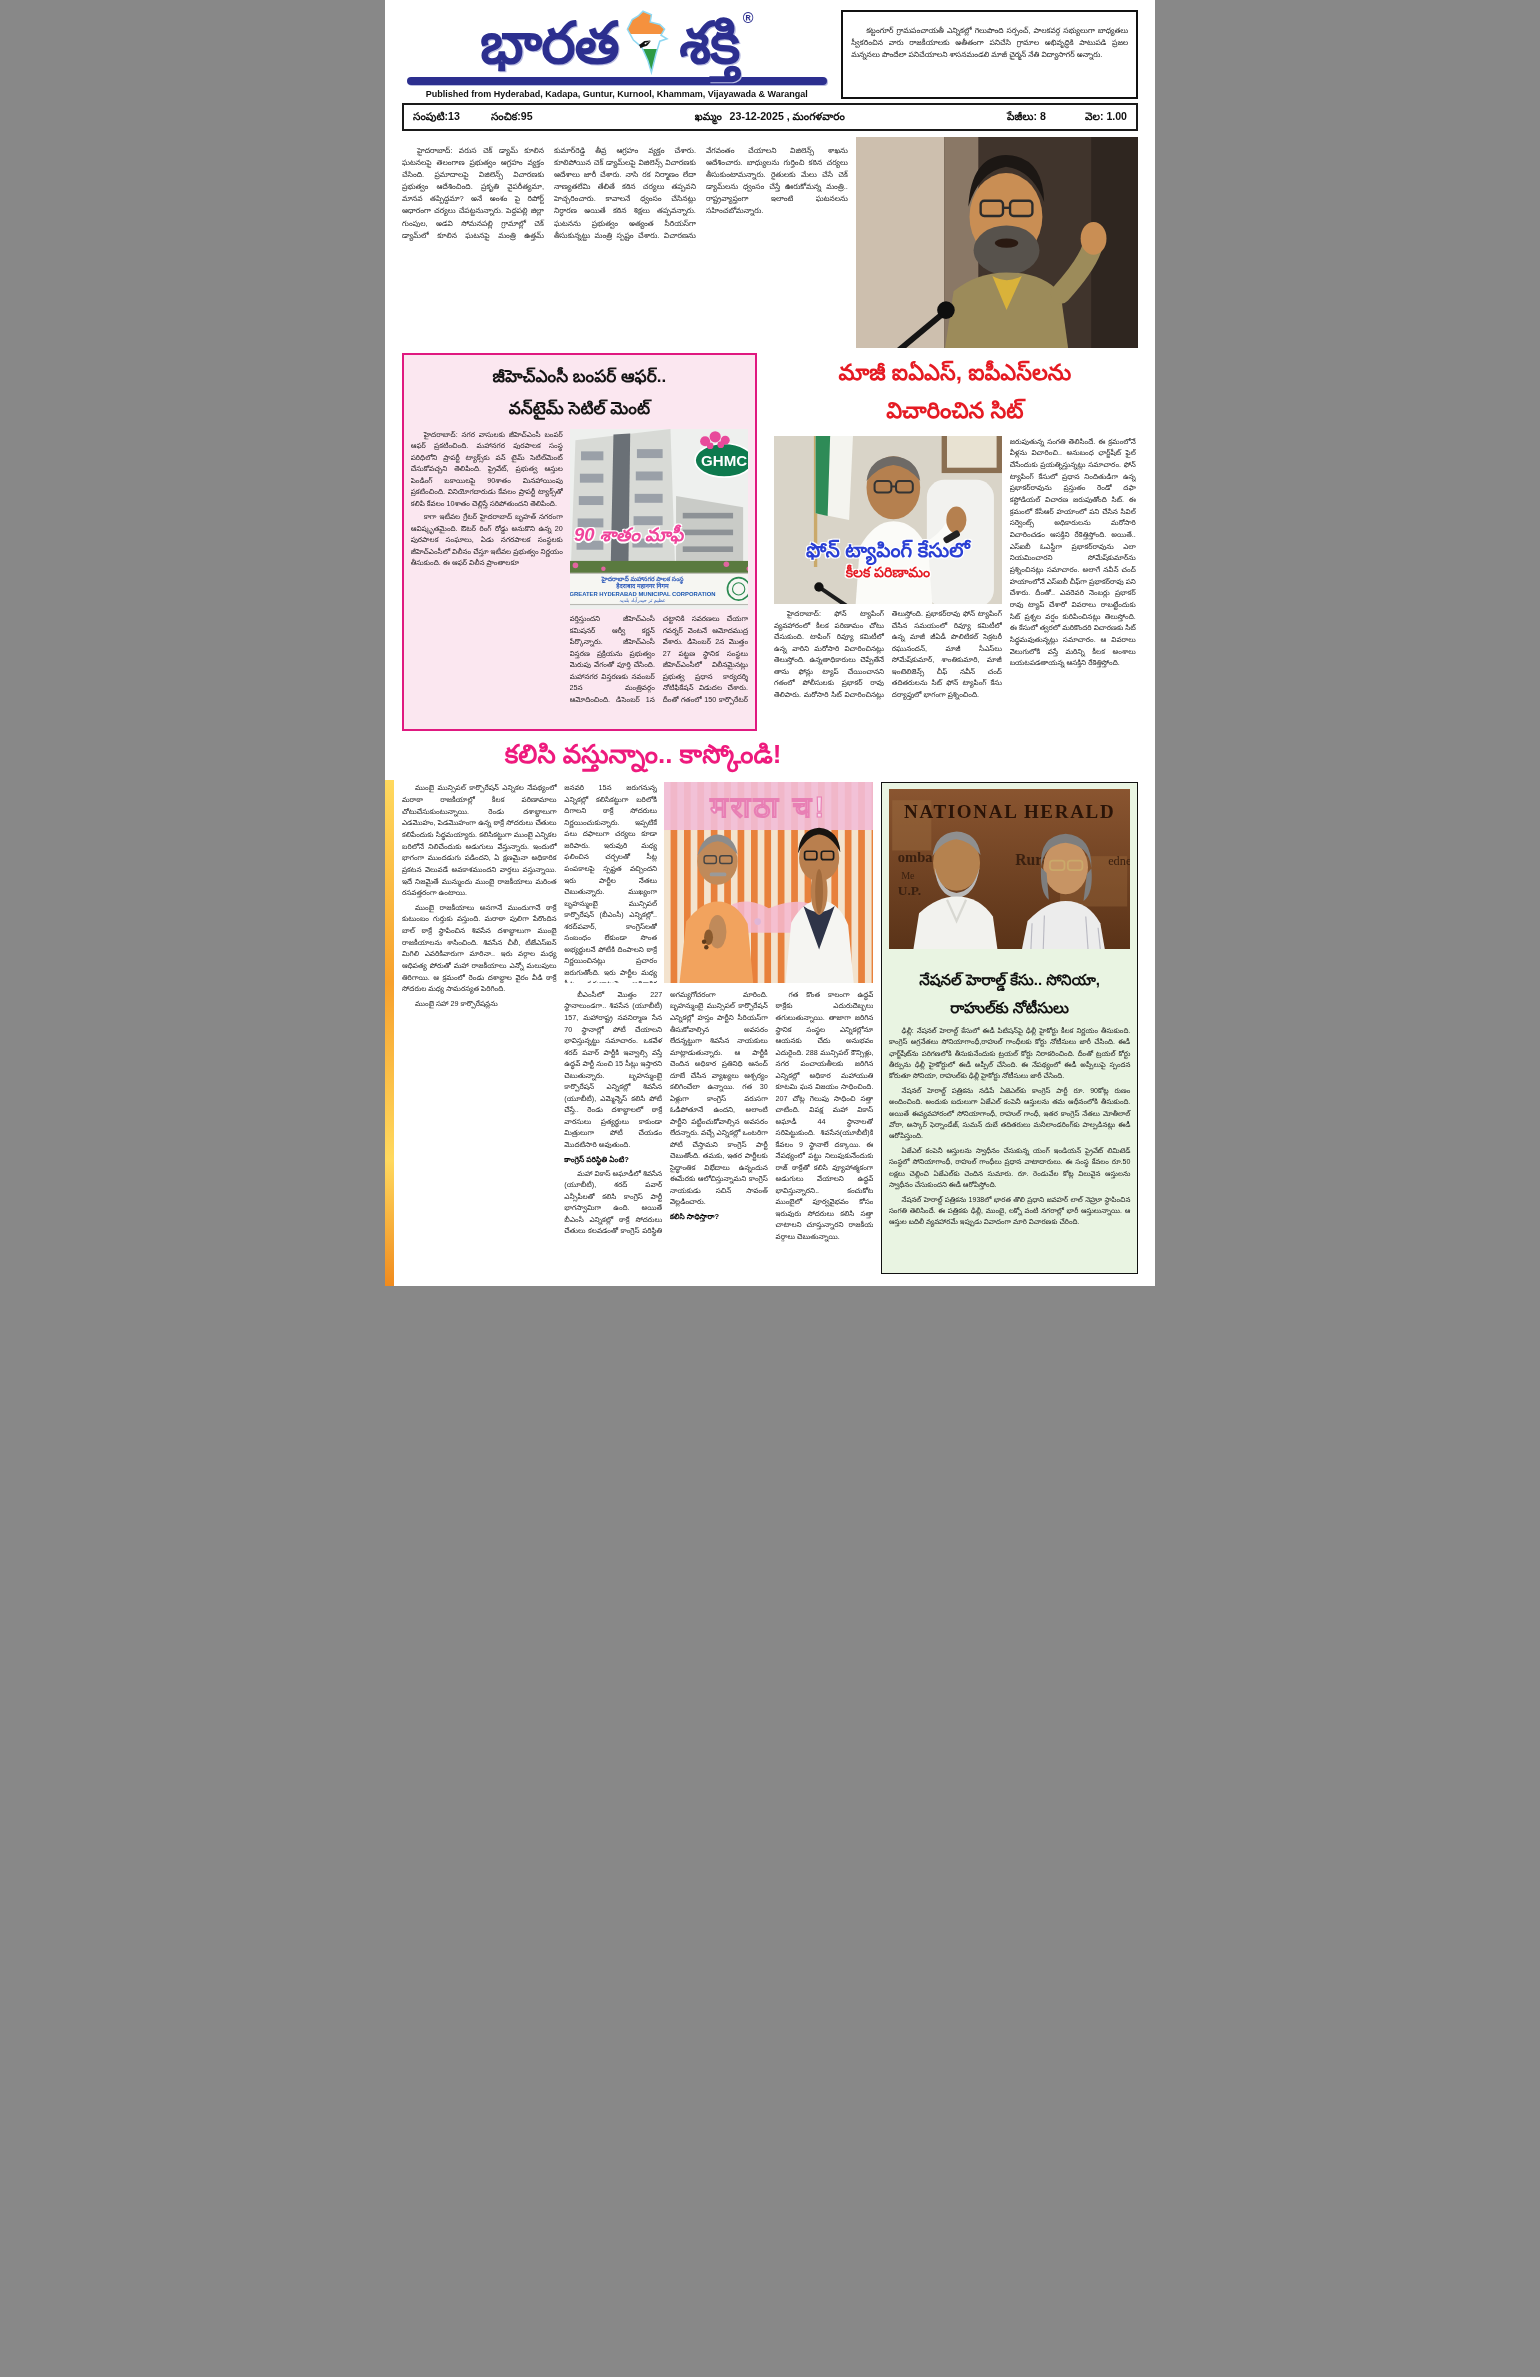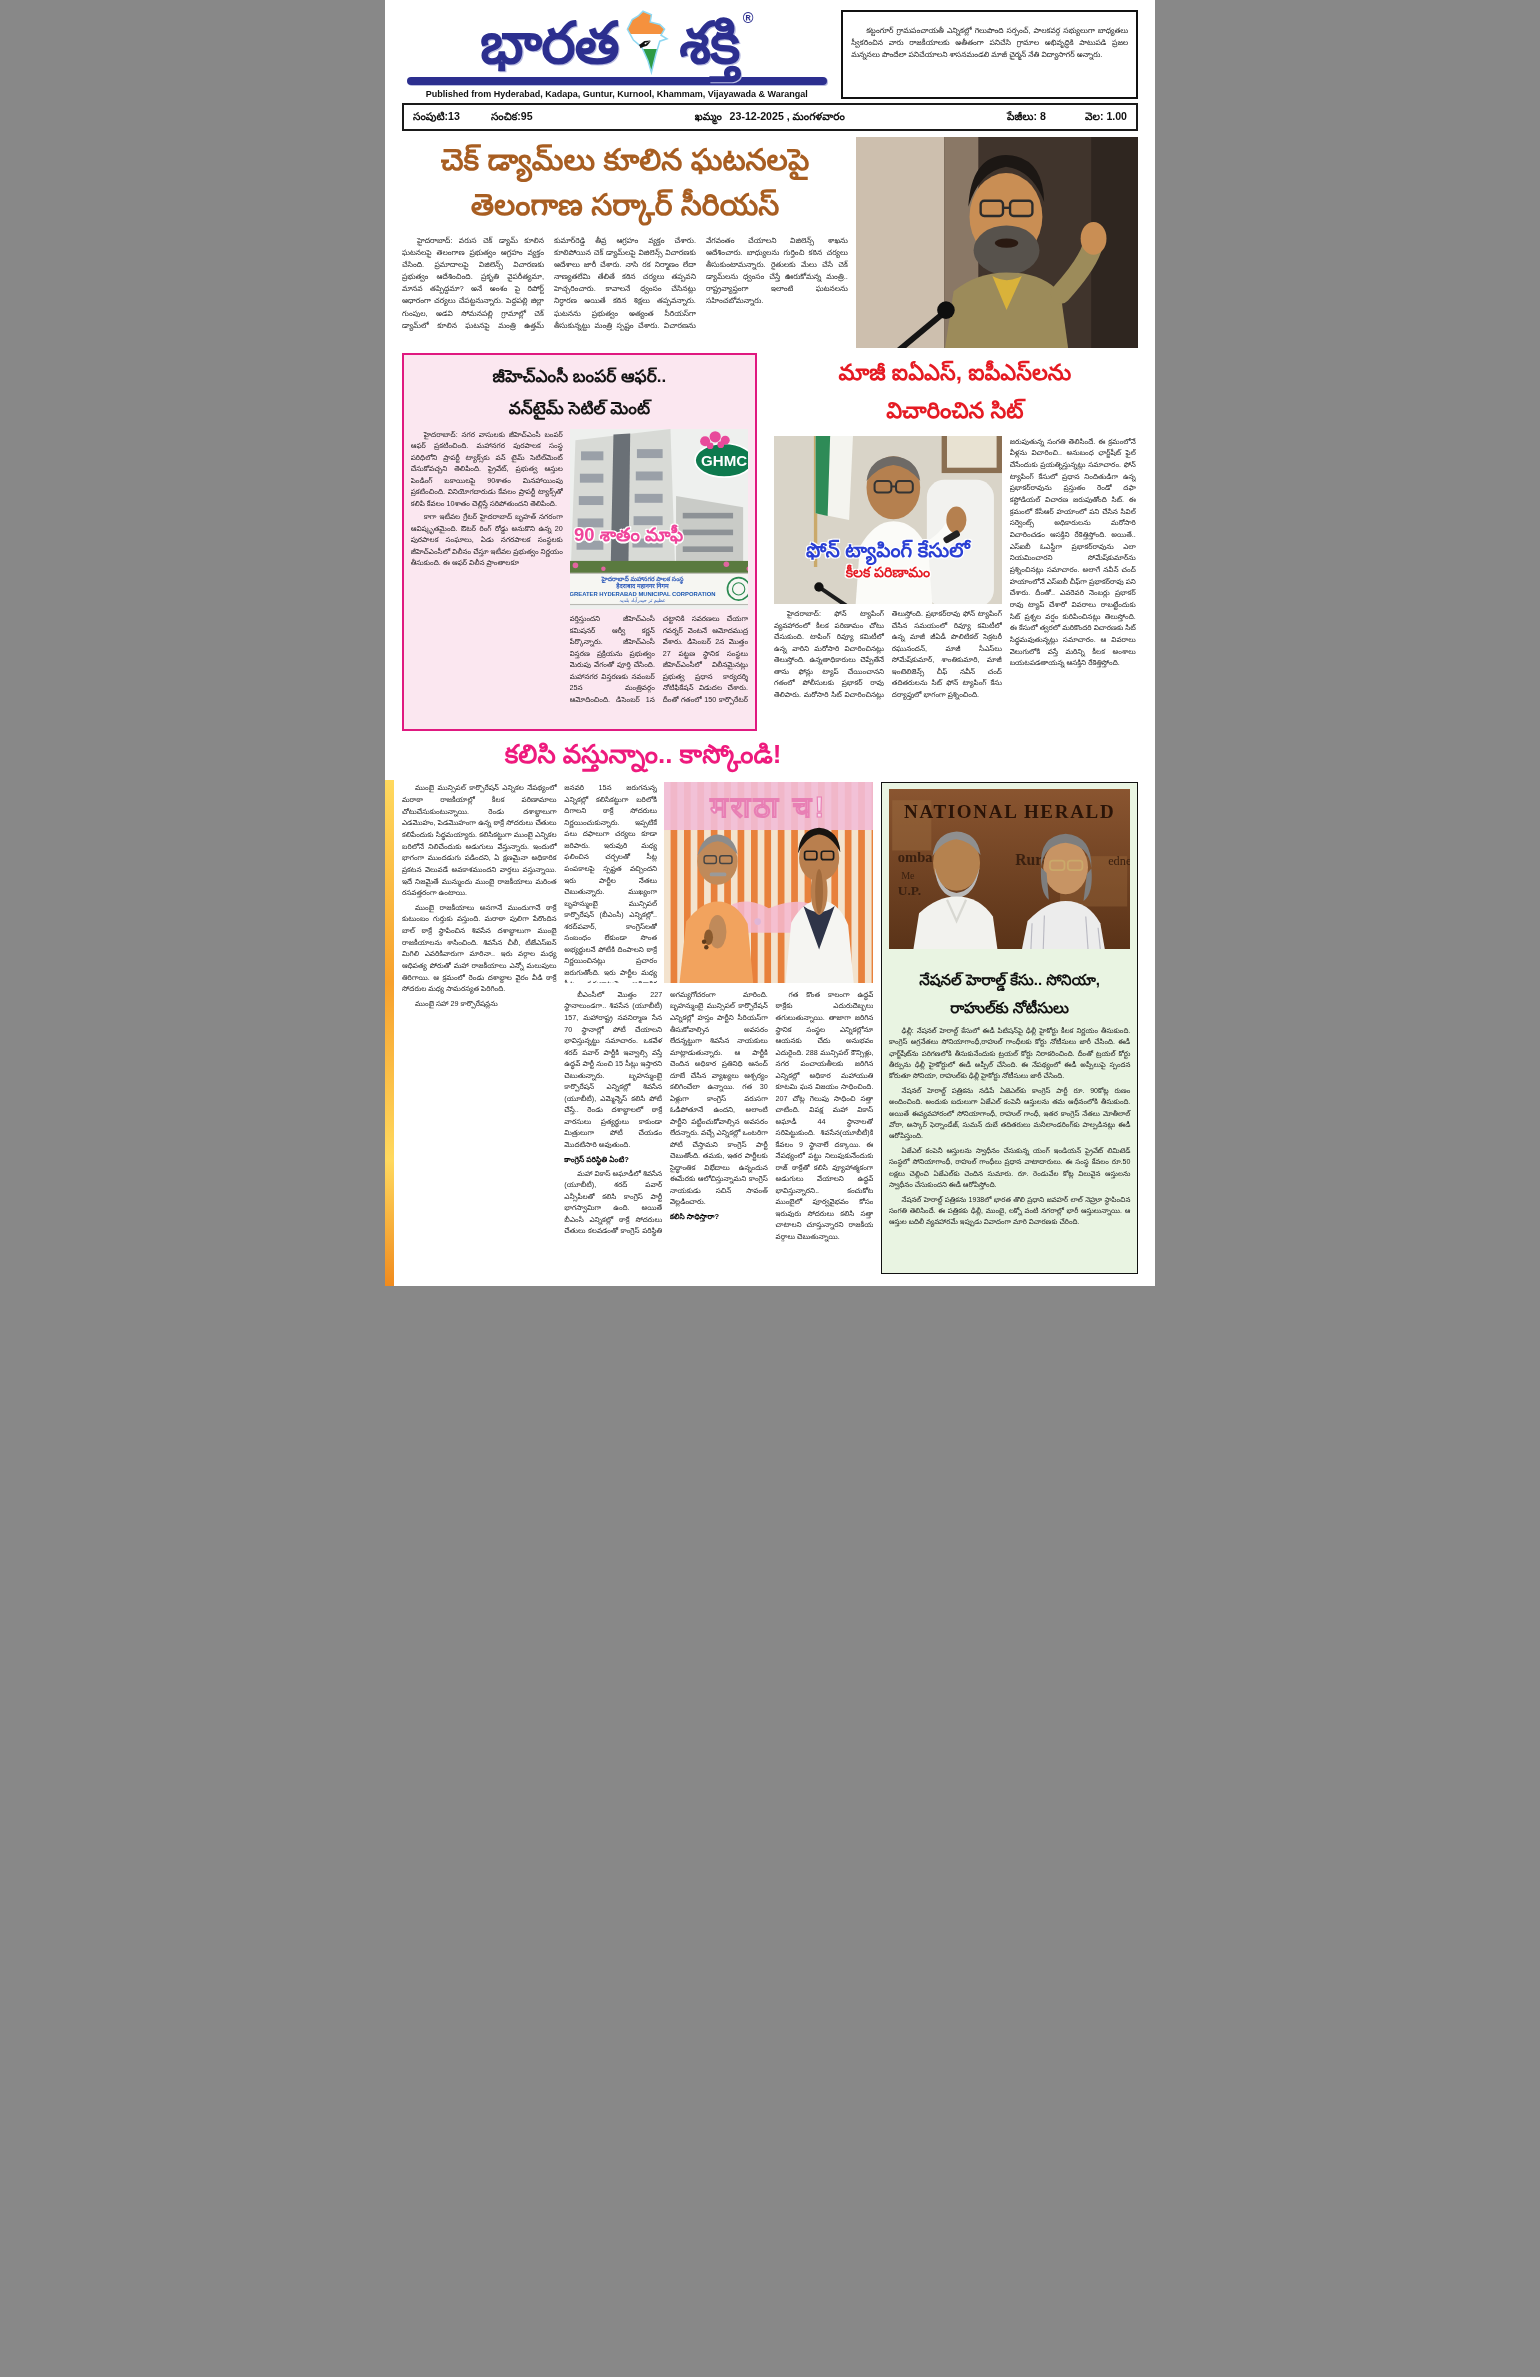--- a/index.html
+++ b/index.html
@@ -39,21 +39,21 @@
 
   
   .midband { display:flex; gap:15px; margin-top:5px; }
   .pink-box { flex:0 0 48.2%; background:#fbe7f0; border:2.2px solid #e01980; padding:5.6px 6.7px; }
   .pink-head { text-align:center; font-weight:bold; color:#141414; font-size:17px; line-height:1.9; }
   .pink-content { display:flex; gap:6.7px; margin-top:3.4px; }
   .pink-col1 { width:46%; font-size:7.2px; line-height:1.6; text-align:justify; height:286px; overflow:hidden; color:#1a1a1a; }
   .pink-col1 p { text-indent:1.8em; margin-bottom:2.2px; }
   .pink-right { width:54%; }
   .ghmc-photo { height:180px; }
-  .overlay-90 { position:absolute; left:4.5px; top:95px; font-size:18.5px; font-weight:bold; color:#f0459b; 
+  .overlay-90 { position:absolute; left:4.5px; top:95px; font-size:18.5px; font-weight:bold; color:#f0459b; font-style:italic;
        text-shadow:-1.1px -1.1px 0 #fff,1.1px -1.1px 0 #fff,-1.1px 1.1px 0 #fff,1.1px 1.1px 0 #fff,0 1.7px 0 #fff; }
   .pink-subrow { margin-top:4.5px; column-count:2; column-gap:7.8px; font-size:7.2px; line-height:1.6;
                  text-align:justify; height:100px; overflow:hidden; color:#1a1a1a; }
 
   .sit-box { flex:1; padding:1.1px 2.2px; }
   .sit-head { text-align:center; font-weight:bold; color:#e51b23; font-size:22.4px; line-height:1.7; }
   .sit-content { display:flex; gap:7.8px; margin-top:5.6px; }
   .sit-left { width:63%; }
   .sit-photo { height:168px; }
   .sit-caption { position:absolute; left:0; right:0; bottom:22.4px; text-align:center; font-weight:bold; line-height:1.3; }
@@ -135,24 +135,20 @@
       <span>23-12-2025 , మంగళవారం</span>
     </span>
     <span class="grow"></span>
     <span>పేజీలు: 8</span>
     <span style="width:39px"></span>
     <span>వెల: 1.00</span>
   </div>
 
   <section class="lead">
     <div class="lead-left">
-      <div class="lead-head">
-        <span>చెక్ డ్యామ్‌లు కూలిన ఘటనలపై</span><br>
-        <span>తెలంగాణ సర్కార్ సీరియస్</span>
-      </div>
       <div class="lead-cols">
         <p>హైదరాబాద్: వరుస చెక్ డ్యామ్ కూలిన ఘటనలపై తెలంగాణ ప్రభుత్వం ఆగ్రహం వ్యక్తం చేసింది. ప్రమాదాలపై విజిలెన్స్ విచారణకు ప్రభుత్వం ఆదేశించింది. ప్రకృతి వైపరీత్యమా, మానవ తప్పిద్దమా? అనే అంశం పై రిపోర్ట్ ఆధారంగా చర్యలు చేపట్టనున్నారు. పెద్దపల్లి జిల్లా గుంపుల, అడవి సోమనపల్లి గ్రామాల్లో చెక్ డ్యామ్‌లో కూలిన ఘటనపై మంత్రి ఉత్తమ్ కుమార్‌రెడ్డి తీవ్ర ఆగ్రహం వ్యక్తం చేశారు. కూలిపోయిన చెక్ డ్యామ్‌లపై విజిలెన్స్ విచారణకు ఆదేశాలు జారీ చేశారు. నాసి రక నిర్మాణం లేదా నాణ్యతలేమి తేలితే కఠిన చర్యలు తప్పవని హెచ్చరించారు. కావాలనే ధ్వంసం చేసినట్లు నిర్ధారణ అయితే కఠిన శిక్షలు తప్పవన్నారు. ఘటనను ప్రభుత్వం అత్యంత సీరియస్‌గా తీసుకున్నట్టు మంత్రి స్పష్టం చేశారు. విచారణను వేగవంతం చేయాలని విజిలెన్స్ శాఖను ఆదేశించారు. బాధ్యులను గుర్తించి కఠిన చర్యలు తీసుకుంటామన్నారు. రైతులకు మేలు చేసే చెక్ డ్యామ్‌లను ధ్వంసం చేస్తే ఊరుకోమన్న మంత్రి.. రాష్ట్రవ్యాప్తంగా ఇలాంటి ఘటనలను సహించబోమన్నారు.</p>
       </div>
     </div>
     <div class="lead-right">
       <div class="photo-frame" style="height:211px">
         <svg viewBox="0 0 480 378" preserveAspectRatio="xMidYMid slice">
           <rect width="480" height="378" fill="#40342c"></rect>
           <rect x="0" y="0" width="150" height="378" fill="#cdbfae"></rect>
           <rect x="150" y="0" width="58" height="378" fill="#8a7866"></rect>

